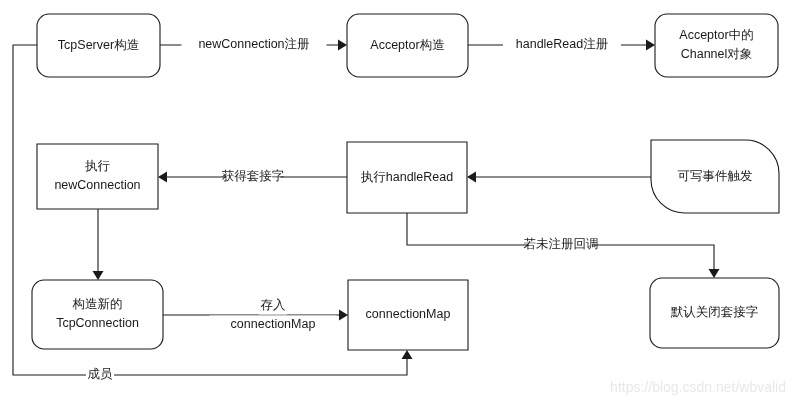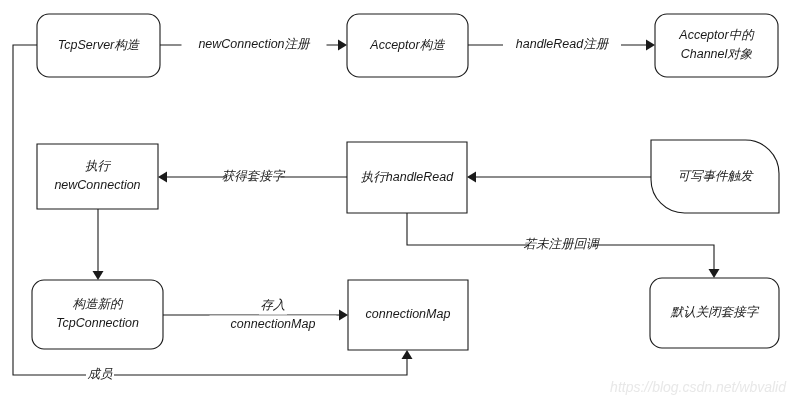--- a/index.html
+++ b/index.html
@@ -10,21 +10,20 @@
   }
   body {
     font-family: "Liberation Sans", "DejaVu Sans", sans-serif;
   }
   #canvas {
     position: relative;
     width: 794px;
     height: 405px;
     background: #ffffff;
     overflow: hidden;
-    font-style: italic;
   }
   svg.diagram {
     position: absolute;
     top: 0;
     left: 0;
     width: 794px;
     height: 405px;
   }
   .node-shape {
     fill: #ffffff;

